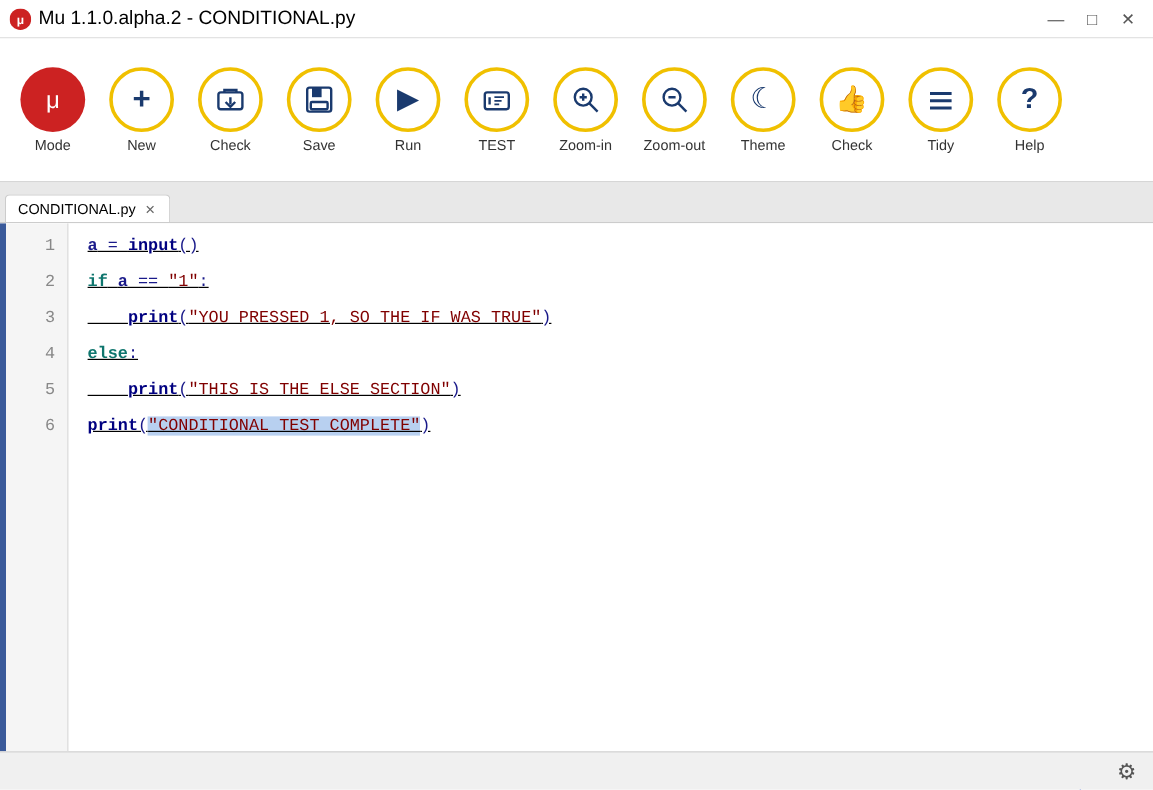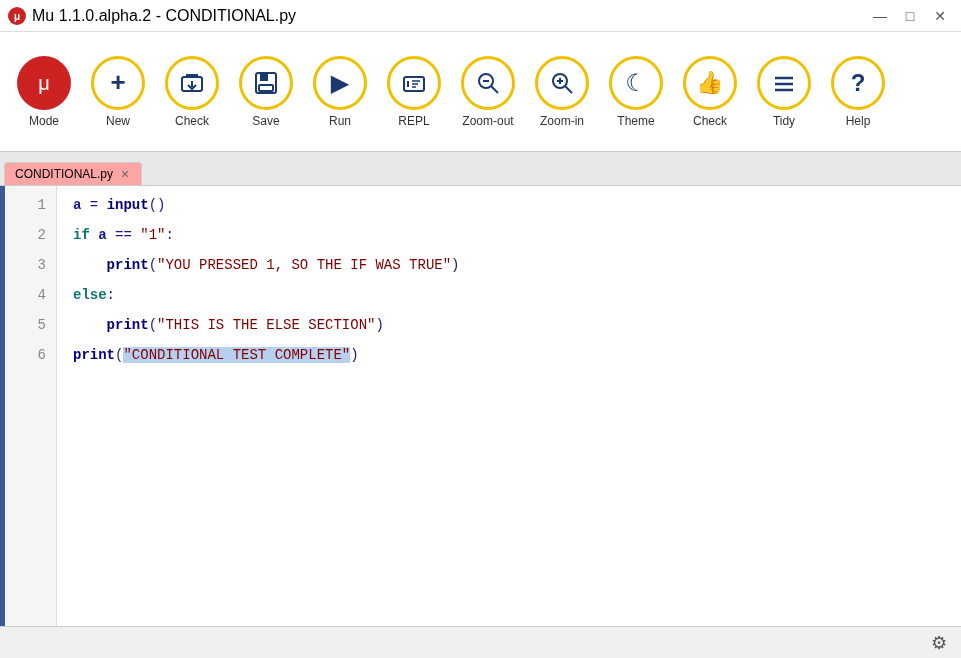--- a/index.html
+++ b/index.html
@@ -103,21 +103,21 @@
       height: 34px;
       display: flex;
       align-items: flex-end;
       padding: 0 0 0 4px;
       border-bottom: 1px solid #ccc;
     }
     .tab {
       display: flex;
       align-items: center;
       gap: 6px;
-      background: #fca5a5;
+      background: #ffffff;
       border: 1px solid #ccc;
       border-bottom: none;
       padding: 4px 10px;
       font-size: 12px;
       cursor: pointer;
       border-radius: 4px 4px 0 0;
     }
     .tab-close {
       background: none;
       border: none;
@@ -150,20 +150,21 @@
       line-height: 30px;
       user-select: none;
     }
     #code-area {
       flex: 1;
       padding: 4px 0 4px 16px;
       font-family: 'Courier New', monospace;
       font-size: 14px;
       line-height: 30px;
       overflow: auto;
+      text-decoration: underline;
     }
     .code-line {
       white-space: pre;
       display: block;
     }
     .kw { color: #0f766e; font-weight: bold; }      
     .fn { color: #000080; font-weight: bold; }      
     .str { color: #800000; }                            
     .var { color: #1a1a8a; font-weight: bold; }    
     .normal { color: #1a1a8a; }
@@ -271,45 +272,45 @@
   <button class="tool-btn">
     <div class="tool-icon-circle">
       <svg width="28" height="28" viewBox="0 0 28 28">
         <rect x="4" y="8" width="20" height="14" rx="2" fill="none" stroke="#1a3a6e" stroke-width="2"></rect>
         <line x1="8" y1="12" x2="8" y2="18" stroke="#1a3a6e" stroke-width="2"></line>
         <line x1="12" y1="12" x2="20" y2="12" stroke="#1a3a6e" stroke-width="1.5"></line>
         <line x1="12" y1="15" x2="18" y2="15" stroke="#1a3a6e" stroke-width="1.5"></line>
         <line x1="12" y1="18" x2="16" y2="18" stroke="#1a3a6e" stroke-width="1.5"></line>
       </svg>
     </div>
-    <span class="tool-label">REPL</span>
-  </button>
-
-
-  <button class="tool-btn">
-    <div class="tool-icon-circle">
-      <svg width="28" height="28" viewBox="0 0 28 28">
-        <circle cx="12" cy="12" r="7" fill="none" stroke="#1a3a6e" stroke-width="2"></circle>
-        <line x1="9" y1="12" x2="15" y2="12" stroke="#1a3a6e" stroke-width="2"></line>
-        <line x1="17" y1="17" x2="24" y2="24" stroke="#1a3a6e" stroke-width="2"></line>
-      </svg>
-    </div>
-    <span class="tool-label">Zoom-out</span>
-  </button>
+    <span class="tool-label">TEST</span>
+  </button>
+
 
   <button class="tool-btn">
     <div class="tool-icon-circle">
       <svg width="28" height="28" viewBox="0 0 28 28">
         <circle cx="12" cy="12" r="7" fill="none" stroke="#1a3a6e" stroke-width="2"></circle>
         <line x1="9" y1="12" x2="15" y2="12" stroke="#1a3a6e" stroke-width="2"></line>
         <line x1="12" y1="9" x2="12" y2="15" stroke="#1a3a6e" stroke-width="2"></line>
         <line x1="17" y1="17" x2="24" y2="24" stroke="#1a3a6e" stroke-width="2"></line>
       </svg>
     </div>
     <span class="tool-label">Zoom-in</span>
+  </button>
+
+  <button class="tool-btn">
+    <div class="tool-icon-circle">
+      <svg width="28" height="28" viewBox="0 0 28 28">
+        <circle cx="12" cy="12" r="7" fill="none" stroke="#1a3a6e" stroke-width="2"></circle>
+        <line x1="9" y1="12" x2="15" y2="12" stroke="#1a3a6e" stroke-width="2"></line>
+        <line x1="17" y1="17" x2="24" y2="24" stroke="#1a3a6e" stroke-width="2"></line>
+      </svg>
+    </div>
+    <span class="tool-label">Zoom-out</span>
   </button>
 
   <button class="tool-btn">
     <div class="tool-icon-circle">
       <span style="font-size:24px;color:#1a3a6e;">☾</span>
     </div>
     <span class="tool-label">Theme</span>
   </button>
 
   <button class="tool-btn">

